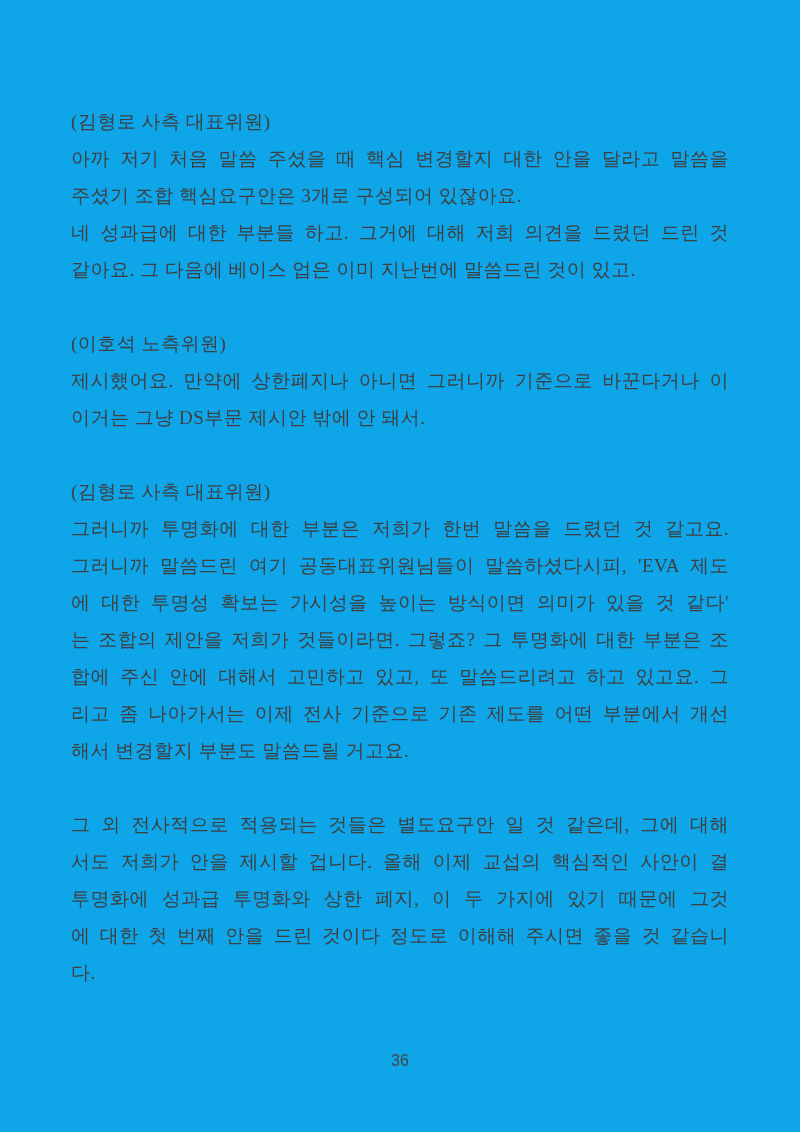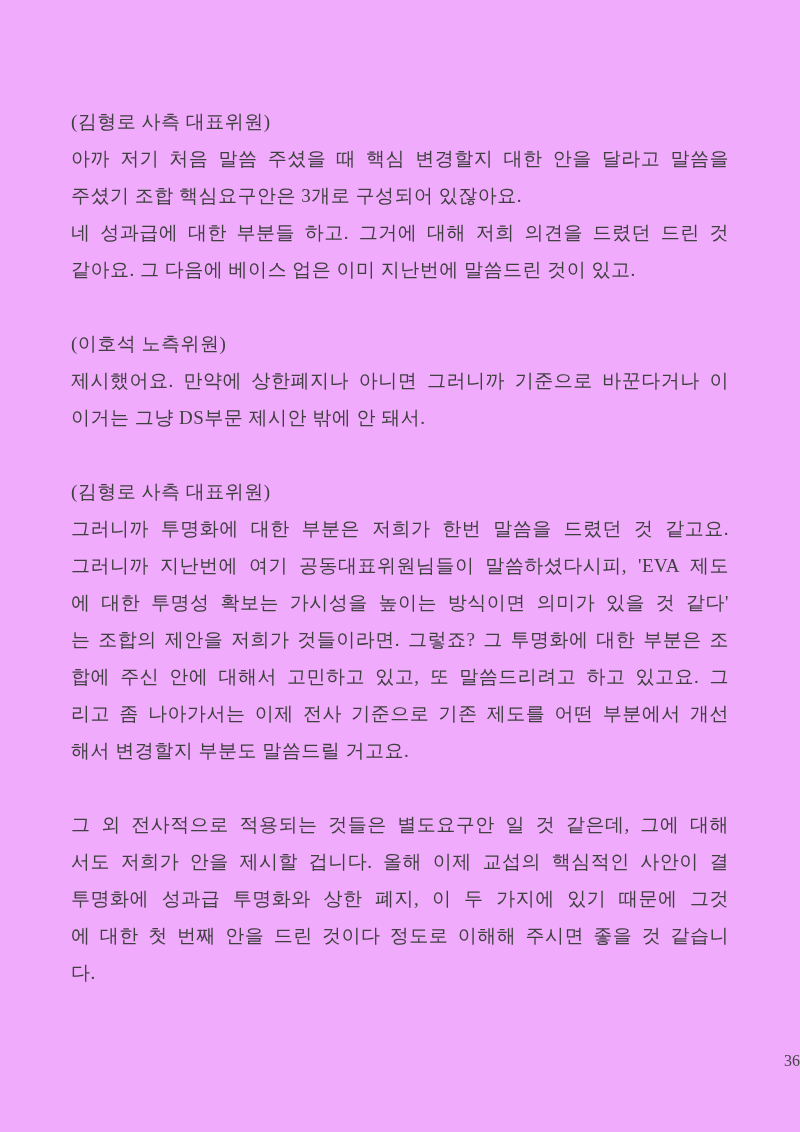--- a/index.html
+++ b/index.html
@@ -35,44 +35,44 @@
     text-justify: inter-word;
   }
   .row.heading, .row.body-last {
     text-align: left;
   }
   .row.blank {  }
   .page-number {
     position: absolute;
     top: 1052px; left: 0;
     width: 100%;
-    text-align: right;
-    font-family: Liberation Serif, serif;
+    text-align: center;
+    font-family: Liberation Sans, sans-serif;
     font-size: 16px;
     color: #454545;
   }
 </style>
 </head>
 <body>
 
-<div class="page" style="color: rgb(63, 63, 63); background: #f0abfc;">
+<div class="page" style="color: rgb(63, 63, 63); background: #0ea5e9;">
   <main class="content">
       <div class="row heading">(김형로 사측 대표위원)</div>
       <div class="row body">아까 저기 처음 말씀 주셨을 때 핵심 변경할지 대한 안을 달라고 말씀을</div>
       <div class="row body-last">주셨기 조합 핵심요구안은 3개로 구성되어 있잖아요.</div>
       <div class="row body">네 성과급에 대한 부분들 하고. 그거에 대해 저희 의견을 드렸던 드린 것</div>
       <div class="row body-last">같아요. 그 다음에 베이스 업은 이미 지난번에 말씀드린 것이 있고.</div>
       <div class="row blank"></div>
       <div class="row heading">(이호석 노측위원)</div>
       <div class="row body">제시했어요. 만약에 상한폐지나 아니면 그러니까 기준으로 바꾼다거나 이</div>
       <div class="row body-last">이거는 그냥 DS부문 제시안 밖에 안 돼서.</div>
       <div class="row blank"></div>
       <div class="row heading">(김형로 사측 대표위원)</div>
       <div class="row body">그러니까 투명화에 대한 부분은 저희가 한번 말씀을 드렸던 것 같고요.</div>
-      <div class="row body">그러니까 지난번에 여기 공동대표위원님들이 말씀하셨다시피, 'EVA 제도</div>
+      <div class="row body">그러니까 말씀드린 여기 공동대표위원님들이 말씀하셨다시피, 'EVA 제도</div>
       <div class="row body">에 대한 투명성 확보는 가시성을 높이는 방식이면 의미가 있을 것 같다'</div>
       <div class="row body">는 조합의 제안을 저희가 것들이라면. 그렇죠? 그 투명화에 대한 부분은 조</div>
       <div class="row body">합에 주신 안에 대해서 고민하고 있고, 또 말씀드리려고 하고 있고요. 그</div>
       <div class="row body">리고 좀 나아가서는 이제 전사 기준으로 기존 제도를 어떤 부분에서 개선</div>
       <div class="row body-last">해서 변경할지 부분도 말씀드릴 거고요.</div>
       <div class="row blank"></div>
       <div class="row body">그 외 전사적으로 적용되는 것들은 별도요구안 일 것 같은데, 그에 대해</div>
       <div class="row body">서도 저희가 안을 제시할 겁니다. 올해 이제 교섭의 핵심적인 사안이 결</div>
       <div class="row body">투명화에 성과급 투명화와 상한 폐지, 이 두 가지에 있기 때문에 그것</div>
       <div class="row body">에 대한 첫 번째 안을 드린 것이다 정도로 이해해 주시면 좋을 것 같습니</div>

